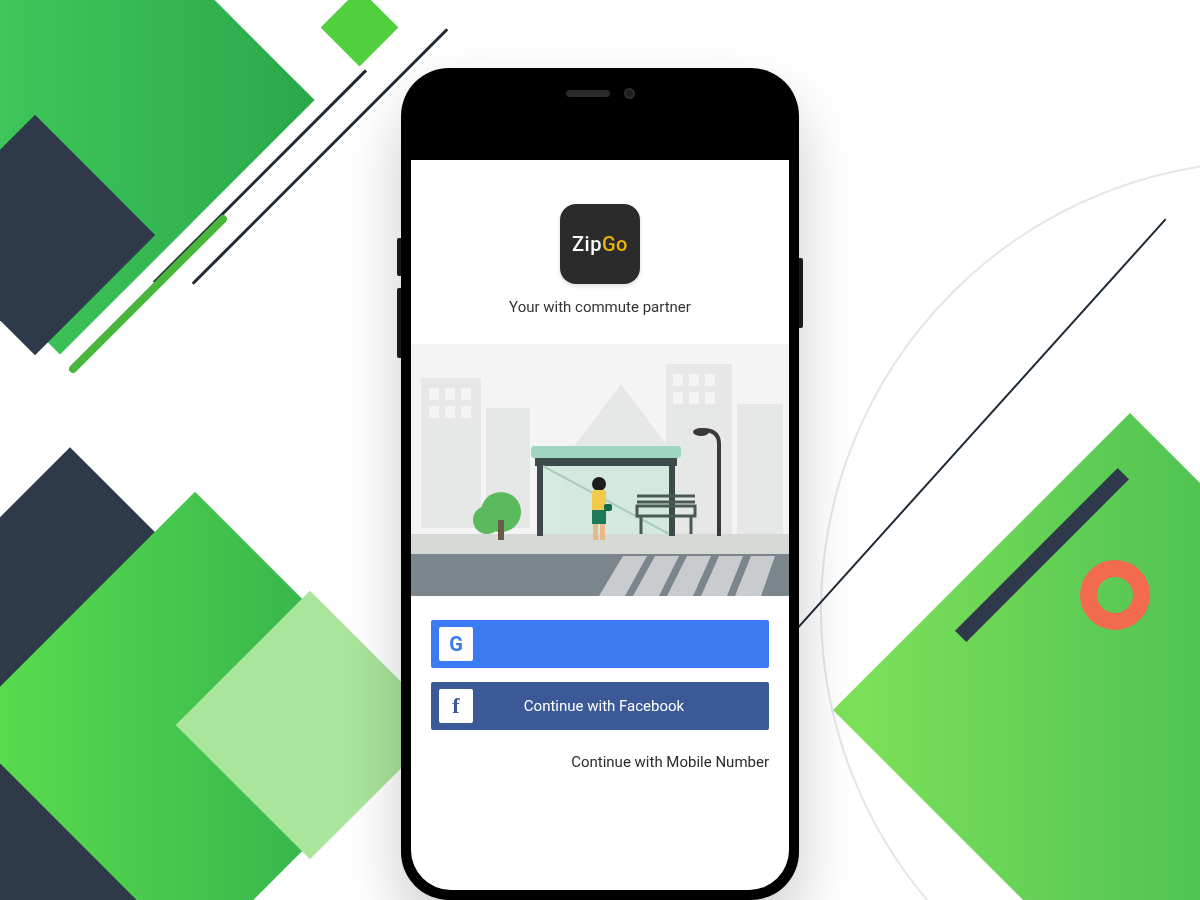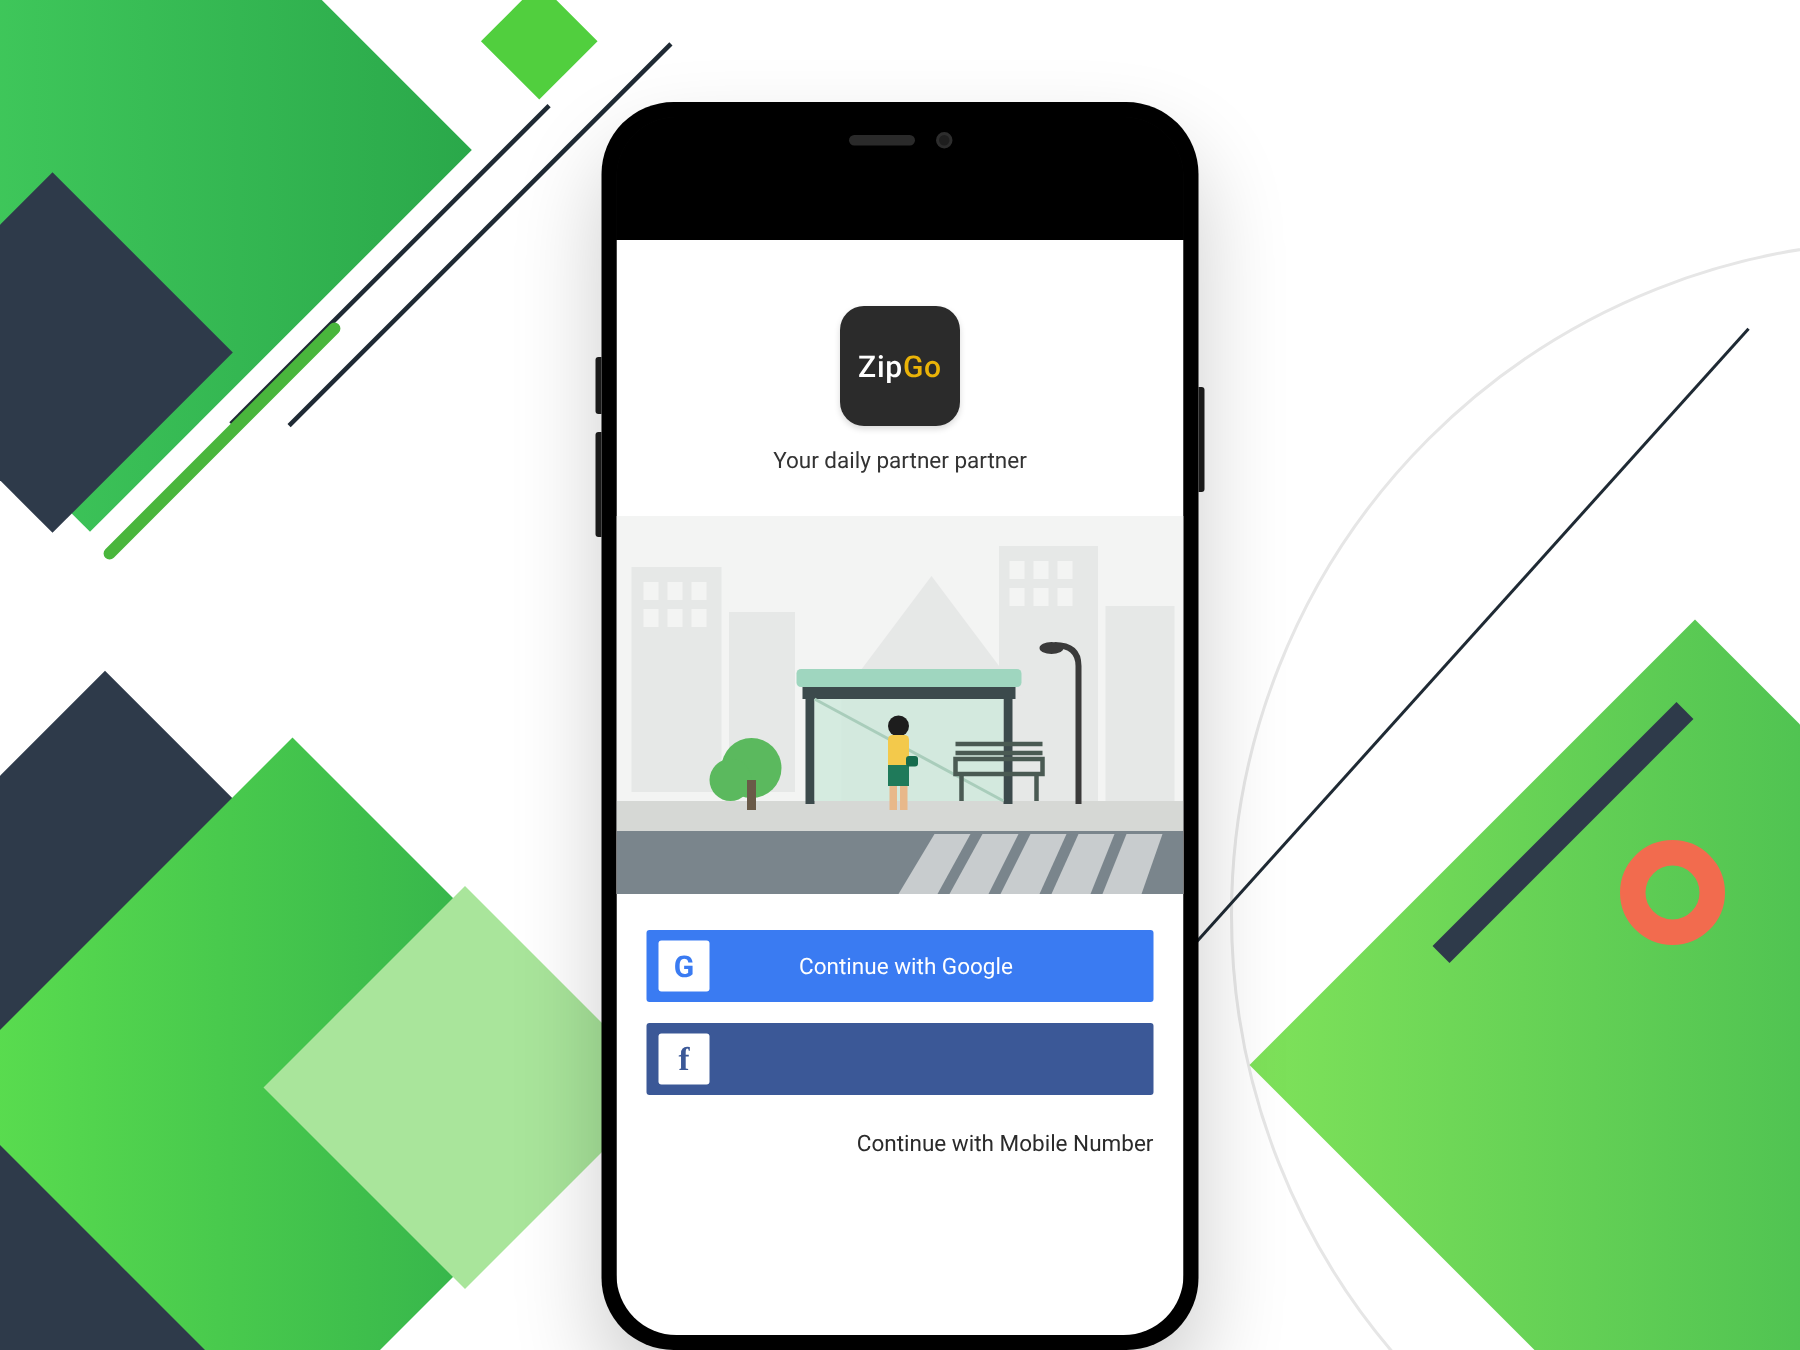--- a/index.html
+++ b/index.html
@@ -205,21 +205,21 @@
         </div>
       </div>
 
       <div class="screen">
 
         <div class="logo-wrap">
           <div class="logo-tile">
             <span class="zip">Zip</span>
               <span class="go">Go</span>
           </div>
-          <div class="tagline">Your daily partner partner</div>
+          <div class="tagline">Your with commute partner</div>
         </div>
 
         <div class="illus">
           <svg viewBox="0 0 378 252" preserveAspectRatio="none">
 
             <rect x="0" y="0" width="378" height="252" fill="#f3f4f3"></rect>
             <g fill="#e6e8e7">
               <rect x="10" y="34" width="60" height="150"></rect>
               <rect x="75" y="64" width="44" height="120"></rect>
               <rect x="255" y="20" width="66" height="170"></rect>
@@ -288,26 +288,26 @@
               <rect x="193" y="160" width="8" height="7" rx="2" fill="#156b4d"></rect>
             </g>
           </svg>
         </div>
 
         <div class="actions">
           <div class="btn google">
             <div class="icon">
                 <span>G</span>
               </div>
-            <div class="lbl">Continue with Google</div>
           </div>
           <div class="btn facebook">
             <div class="icon">
                 <span>f</span>
               </div>
+            <div class="lbl">Continue with Facebook</div>
           </div>
           <div class="btn plain">
             <span>Continue with Mobile Number</span>
           </div>
         </div>
 
       </div>
     </div>
   </div>
 

